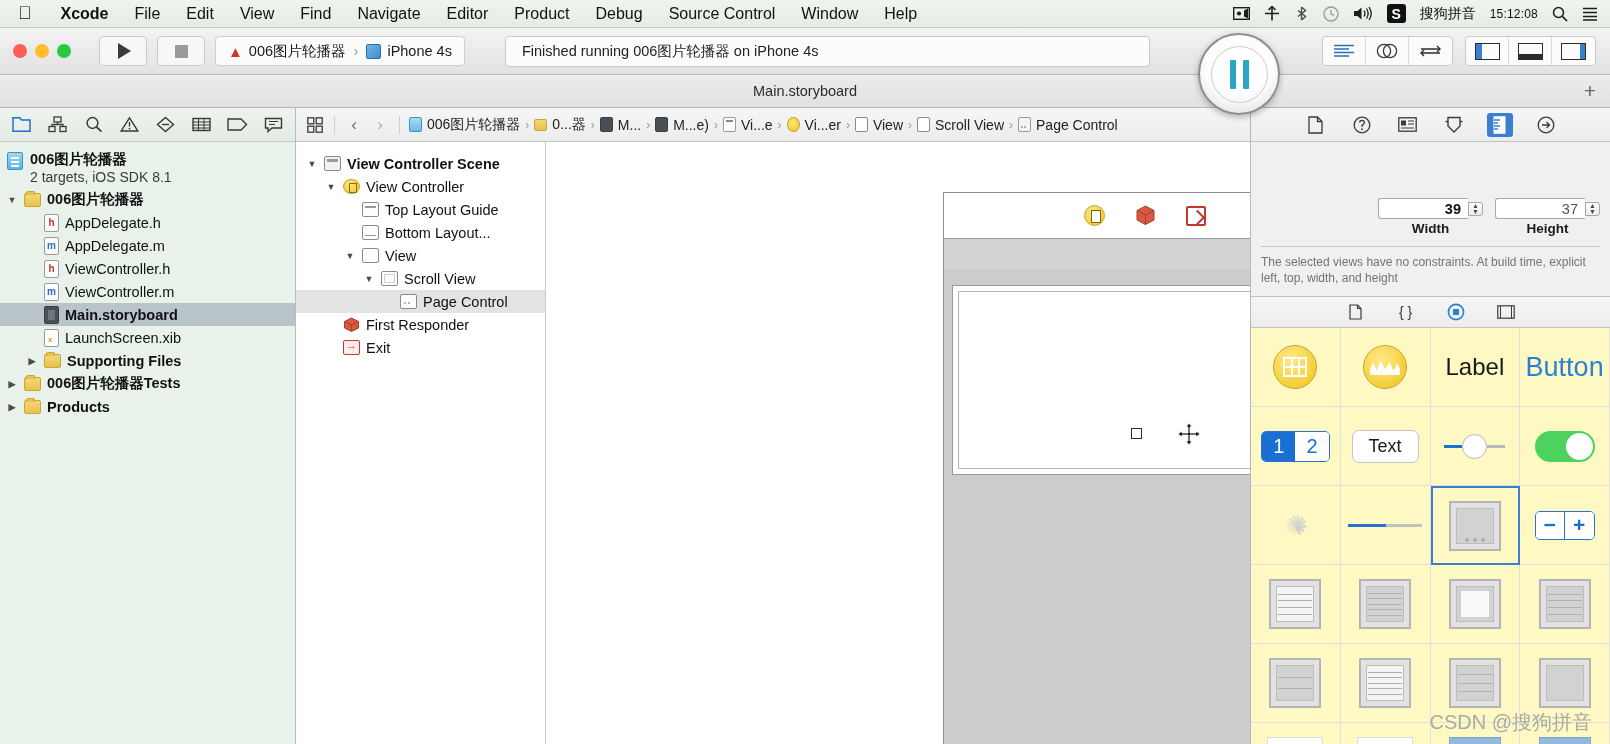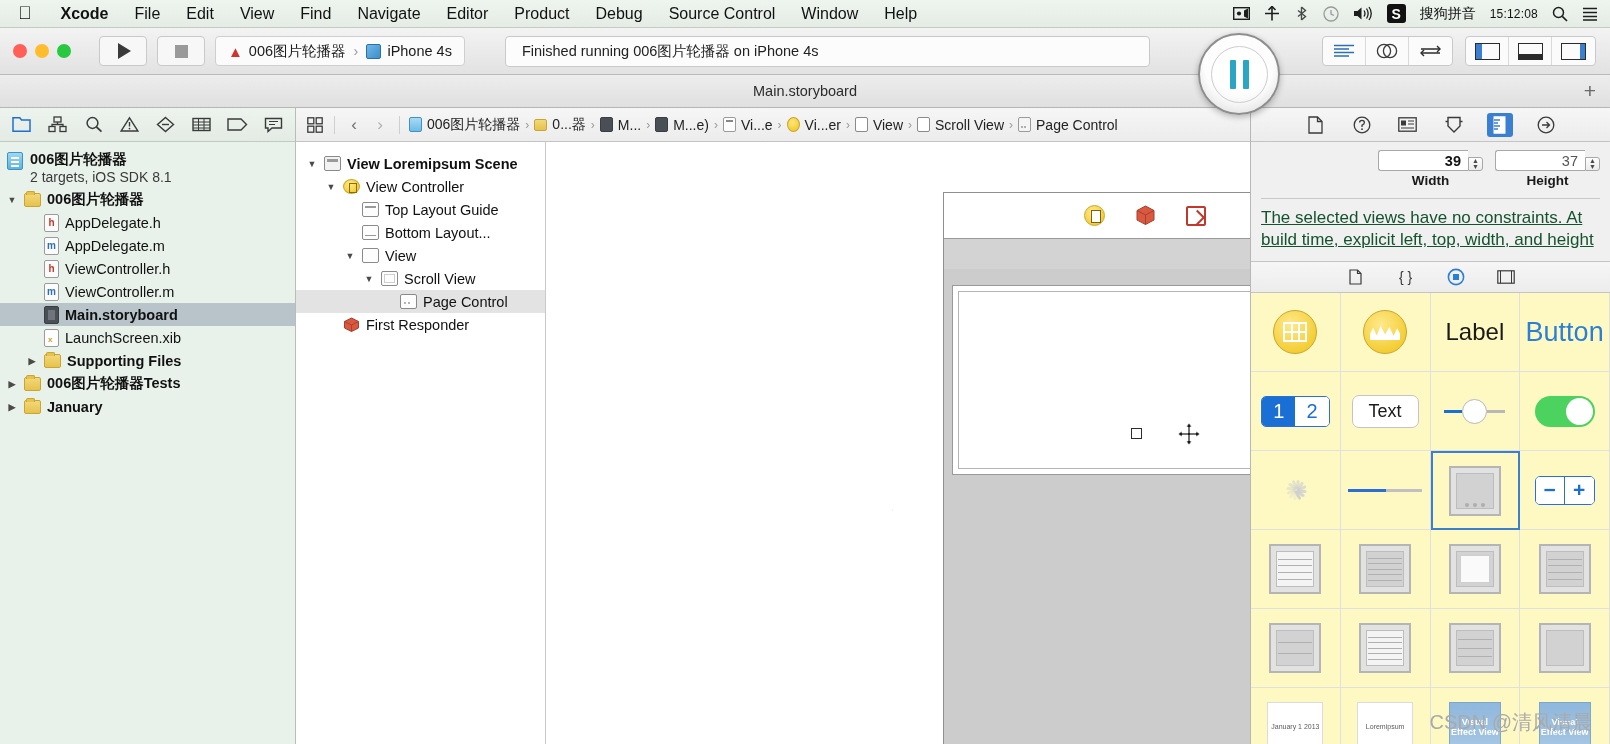--- a/index.html
+++ b/index.html
@@ -330,38 +330,38 @@
   .insp-tabs {
     height: 34px; border-bottom: 1px solid #c4c4c4;
     background: linear-gradient(#f6f6f6,#ececec);
     display: flex; align-items: center; justify-content: center; gap: 20px;
   }
   .insp-tab { width: 26px; height: 24px; display: flex; align-items: center; justify-content: center; }
   .insp-tab.active { background: #3b7fd0; border-radius: 3px; }
   .insp-body { background: #f0f0f0; padding: 8px 10px 0 10px; }
   .size-row { display: flex; justify-content: flex-end; gap: 12px; }
   .size-field { display: flex; flex-direction: column; align-items: center; width: 105px; }
-  .sf-inputwrap { display: flex; align-items: flex-end; width: 100%; }
+  .sf-inputwrap { display: flex; align-items: center; width: 100%; margin-top: 48px; }
   .sf-input {
     flex: 1; height: 21px; background: #fff; border: 1px solid #a8a8a8;
     border-right: none; border-radius: 3px 0 0 3px;
     display: flex; align-items: center; justify-content: flex-end;
     padding-right: 7px; font-size: 14.5px; font-weight: bold; color: #111;
   }
   .sf-input.dim { font-weight: normal; color: #555; }
   .sf-stepper {
     width: 15px; background: linear-gradient(#fdfdfd,#ececec);
     border: 1px solid #a8a8a8; border-radius: 0 3px 3px 0;
     display: flex; flex-direction: column; align-items: center; justify-content: center;
     font-size: 7px; line-height: 6px; color: #4a4a4a;
   }
   .sf-label { font-size: 13.5px; color: #1a1a1a; font-weight: bold; margin-top: 2px; }
   .insp-divider { height: 1px; background: #c8c8c8; margin: 10px 0 8px 0; }
   .insp-section-title { font-size: 13.5px; font-weight: bold; color: #111; margin-bottom: 4px; }
-  .insp-note { font-size: 17px; color: #14532d; line-height: 1.3; text-decoration: underline; }
+  .insp-note { font-size: 12px; color: #737373; line-height: 1.3; }
 
   
   .lib-tabs {
     height: 32px; border-top: 1px solid #c4c4c4; border-bottom: 1px solid #c4c4c4;
     background: linear-gradient(#f6f6f6,#ececec);
     display: flex; align-items: center; justify-content: center; gap: 26px;
   }
   .lib-tab { width: 24px; height: 22px; display: flex; align-items: center; justify-content: center; font-size: 14px; color: #3a3a3a; }
   .lib-tab.active { color: #2b7fd6; }
   .lib-grid {
@@ -676,21 +676,21 @@
             <span>Supporting Files</span>
           </div>
           <div class="row ind1 bold-row">
             <span class="tw">▶</span>
             <span class="folder"></span>
             <span>006图片轮播器Tests</span>
           </div>
           <div class="row ind1 bold-row">
             <span class="tw">▶</span>
             <span class="folder"></span>
-            <span>January</span>
+            <span>Products</span>
           </div>
         </div>
     </div>
   </div>
 
   <div class="editor">
     <div class="jumpbar">
       <div class="jb-grid">
         <svg width="16" height="16" viewBox="0 0 16 16">
             <rect x="0.8" y="0.8" width="6" height="6" fill="none" stroke="#3a3a3a" stroke-width="1.3"></rect>
@@ -750,21 +750,21 @@
           </span>
         </div>
     </div>
 
     <div class="editor-body">
       <div class="outline">
         <div id="outline-rows">
             <div class="o-row" style="padding-left: 10px;">
               <span class="o-tw">▼</span>
               <span class="oi scene"></span>
-              <span class="o-label bold">View Loremipsum Scene</span>
+              <span class="o-label bold">View Controller Scene</span>
             </div>
             <div class="o-row" style="padding-left: 29px;">
               <span class="o-tw">▼</span>
               <span class="oi vc"></span>
               <span class="o-label">View Controller</span>
             </div>
             <div class="o-row" style="padding-left: 48px;">
               <span class="o-tw"></span>
               <span class="oi guide-top"></span>
               <span class="o-label">Top Layout Guide</span>
@@ -789,20 +789,25 @@
               <span class="oi pagec"></span>
               <span class="o-label">Page Control</span>
             </div>
             <div class="o-row" style="padding-left: 29px;">
               <span class="o-tw"></span>
               <span class="oi firstresp"><svg width="17" height="15" viewBox="0 0 17 15">
                   <path d="M8.5 1 L15.5 4.5 L15.5 11 L8.5 14.5 L1.5 11 L1.5 4.5 Z" fill="#d9583f" stroke="#a7402c" stroke-width="1"></path>
                   <path d="M1.5 4.5 L8.5 8 L15.5 4.5 M8.5 8 V14.5" fill="none" stroke="#a7402c" stroke-width="0.9"></path>
                 </svg></span>
               <span class="o-label">First Responder</span>
+            </div>
+            <div class="o-row" style="padding-left: 29px;">
+              <span class="o-tw"></span>
+              <span class="oi exit"></span>
+              <span class="o-label">Exit</span>
             </div>
           </div>
       </div>
 
       <div class="canvas">
         <svg class="entry-arrow" width="105" height="40" viewBox="0 0 105 40" style="top:367px;">
           <defs>
               <linearGradient id="ag" x1="0" x2="1">
                 <stop offset="0" stop-color="#ffffff"></stop>
                 <stop offset="1" stop-color="#9a9a9a"></stop>
@@ -1103,14 +1108,14 @@
         </div>
         <div class="lib-cell">
           <div class="ve-box">Visual Effect View</div>
         </div>
         <div class="lib-cell">
           <div class="ve-box">Visual Effect View</div>
         </div>
       </div>
   </div>
 
-  <div class="watermark">CSDN @清风清晨</div>
+  <div class="watermark">CSDN @搜狗拼音</div>
 </div>
 
 </body></html>

